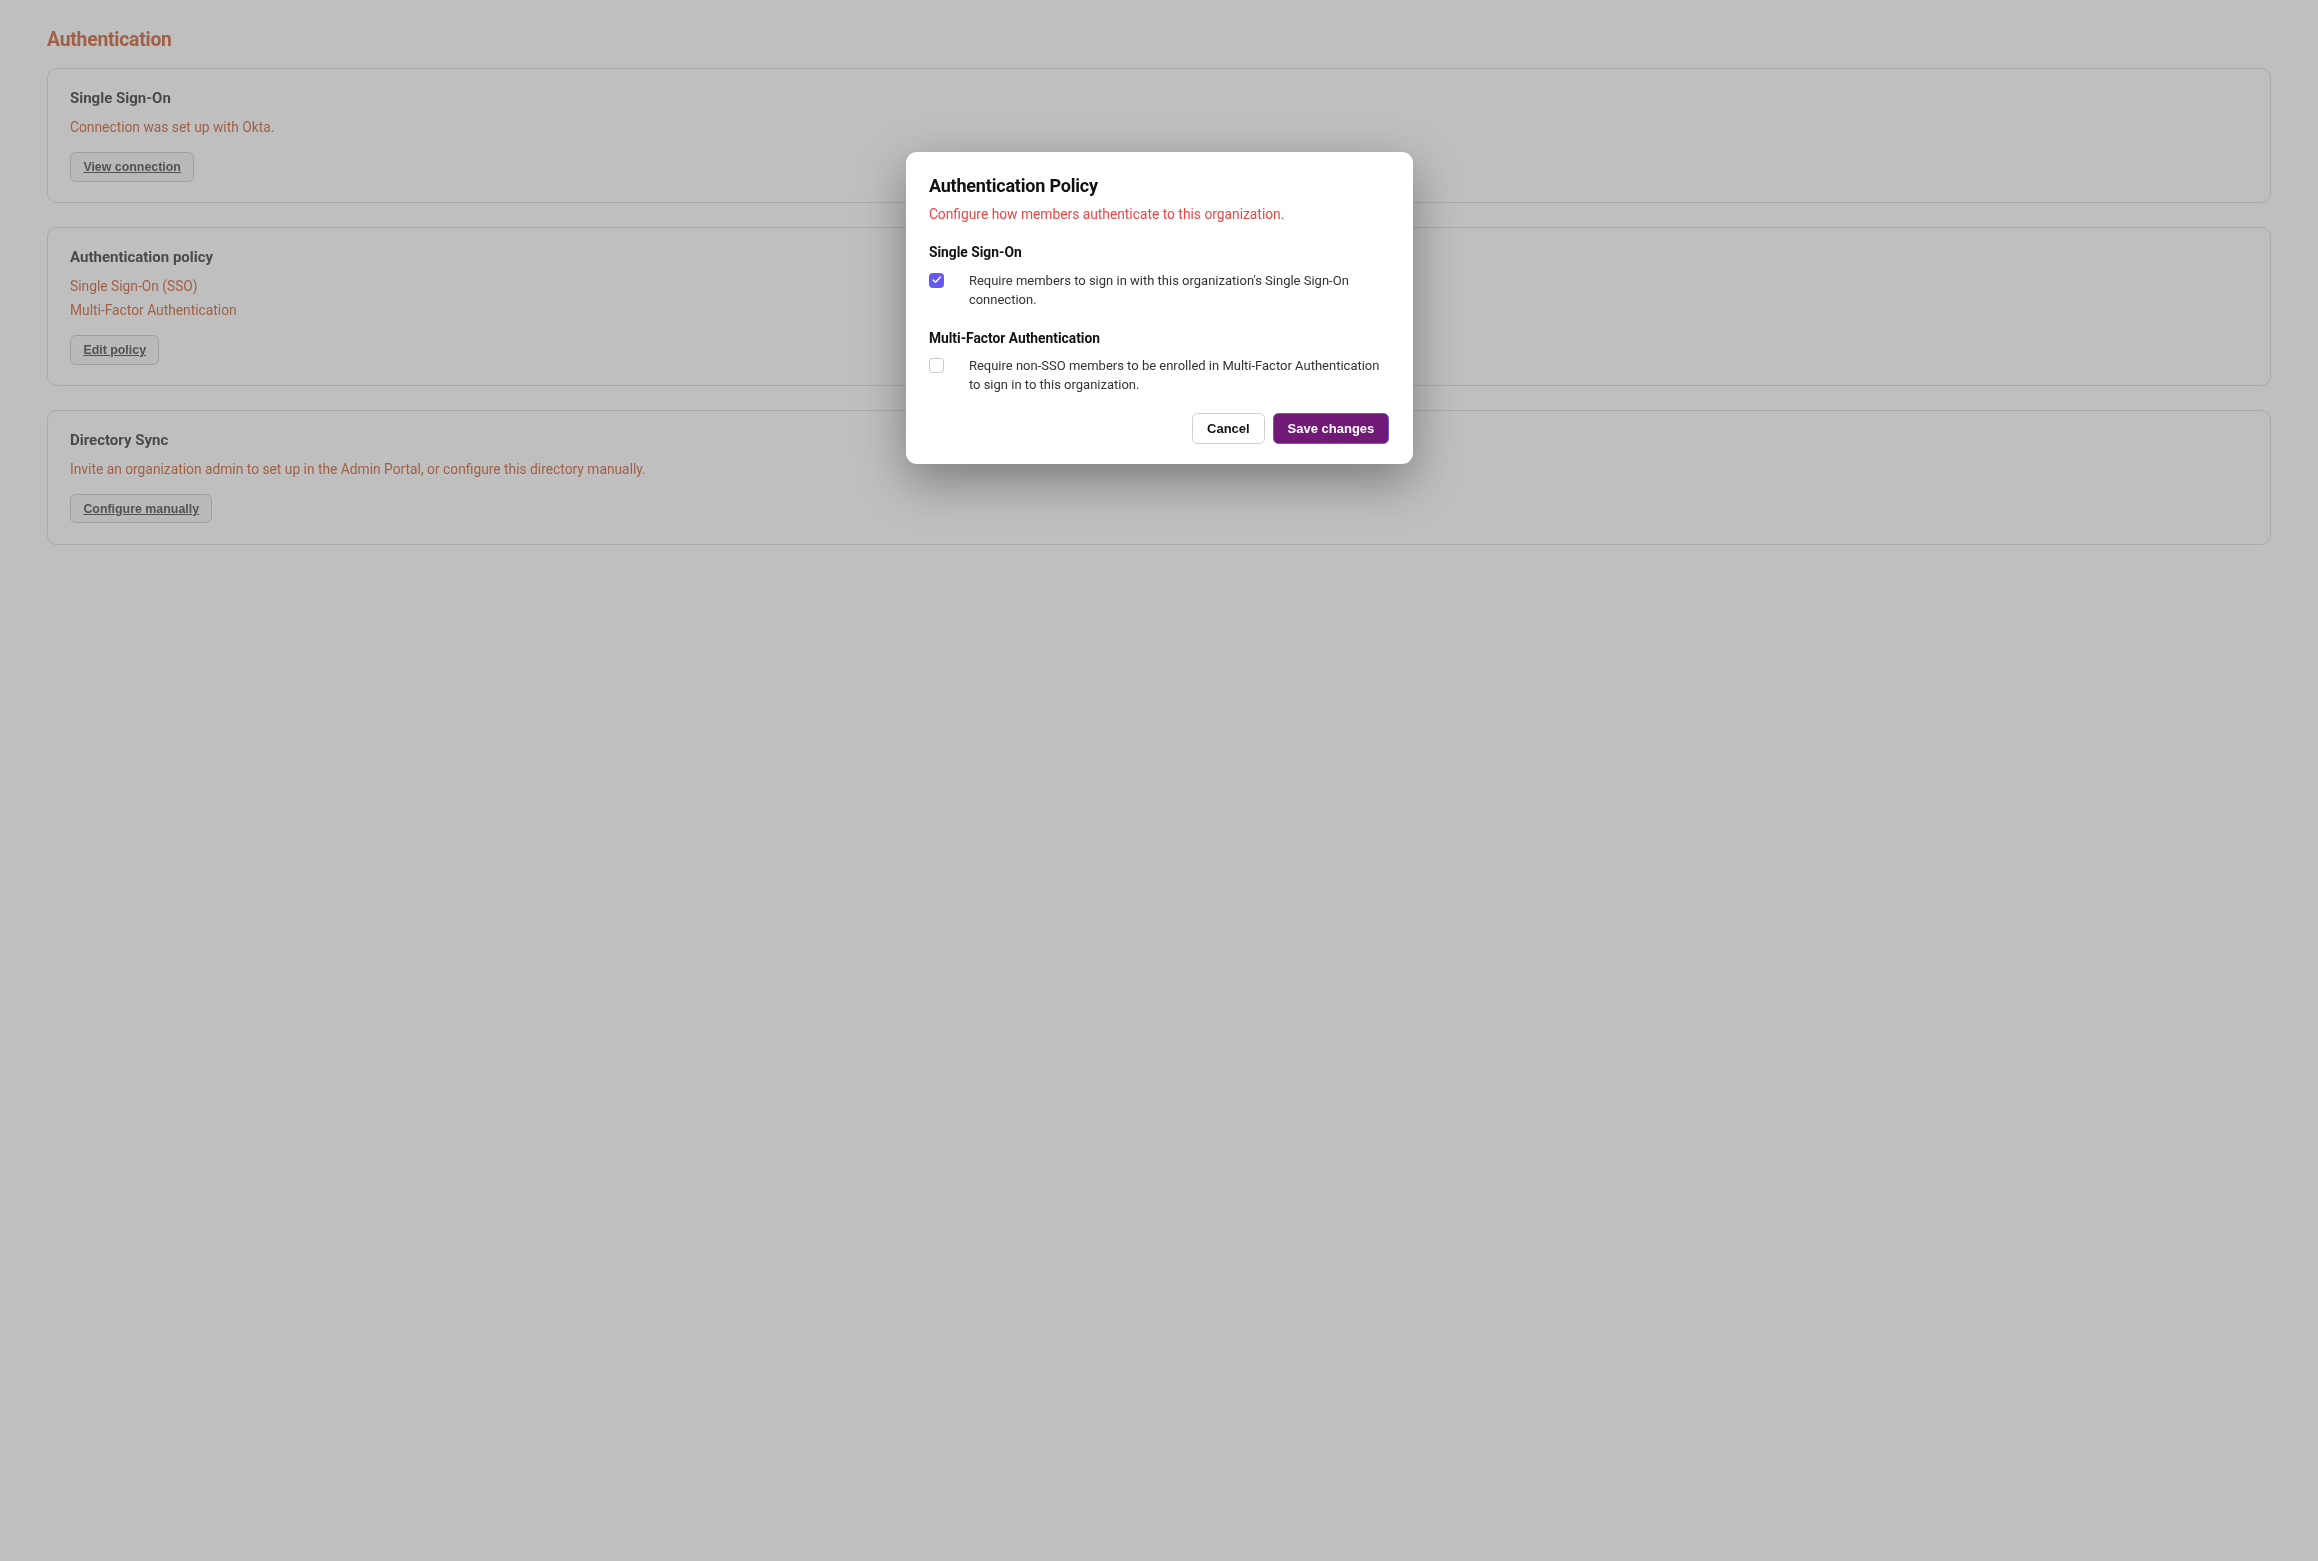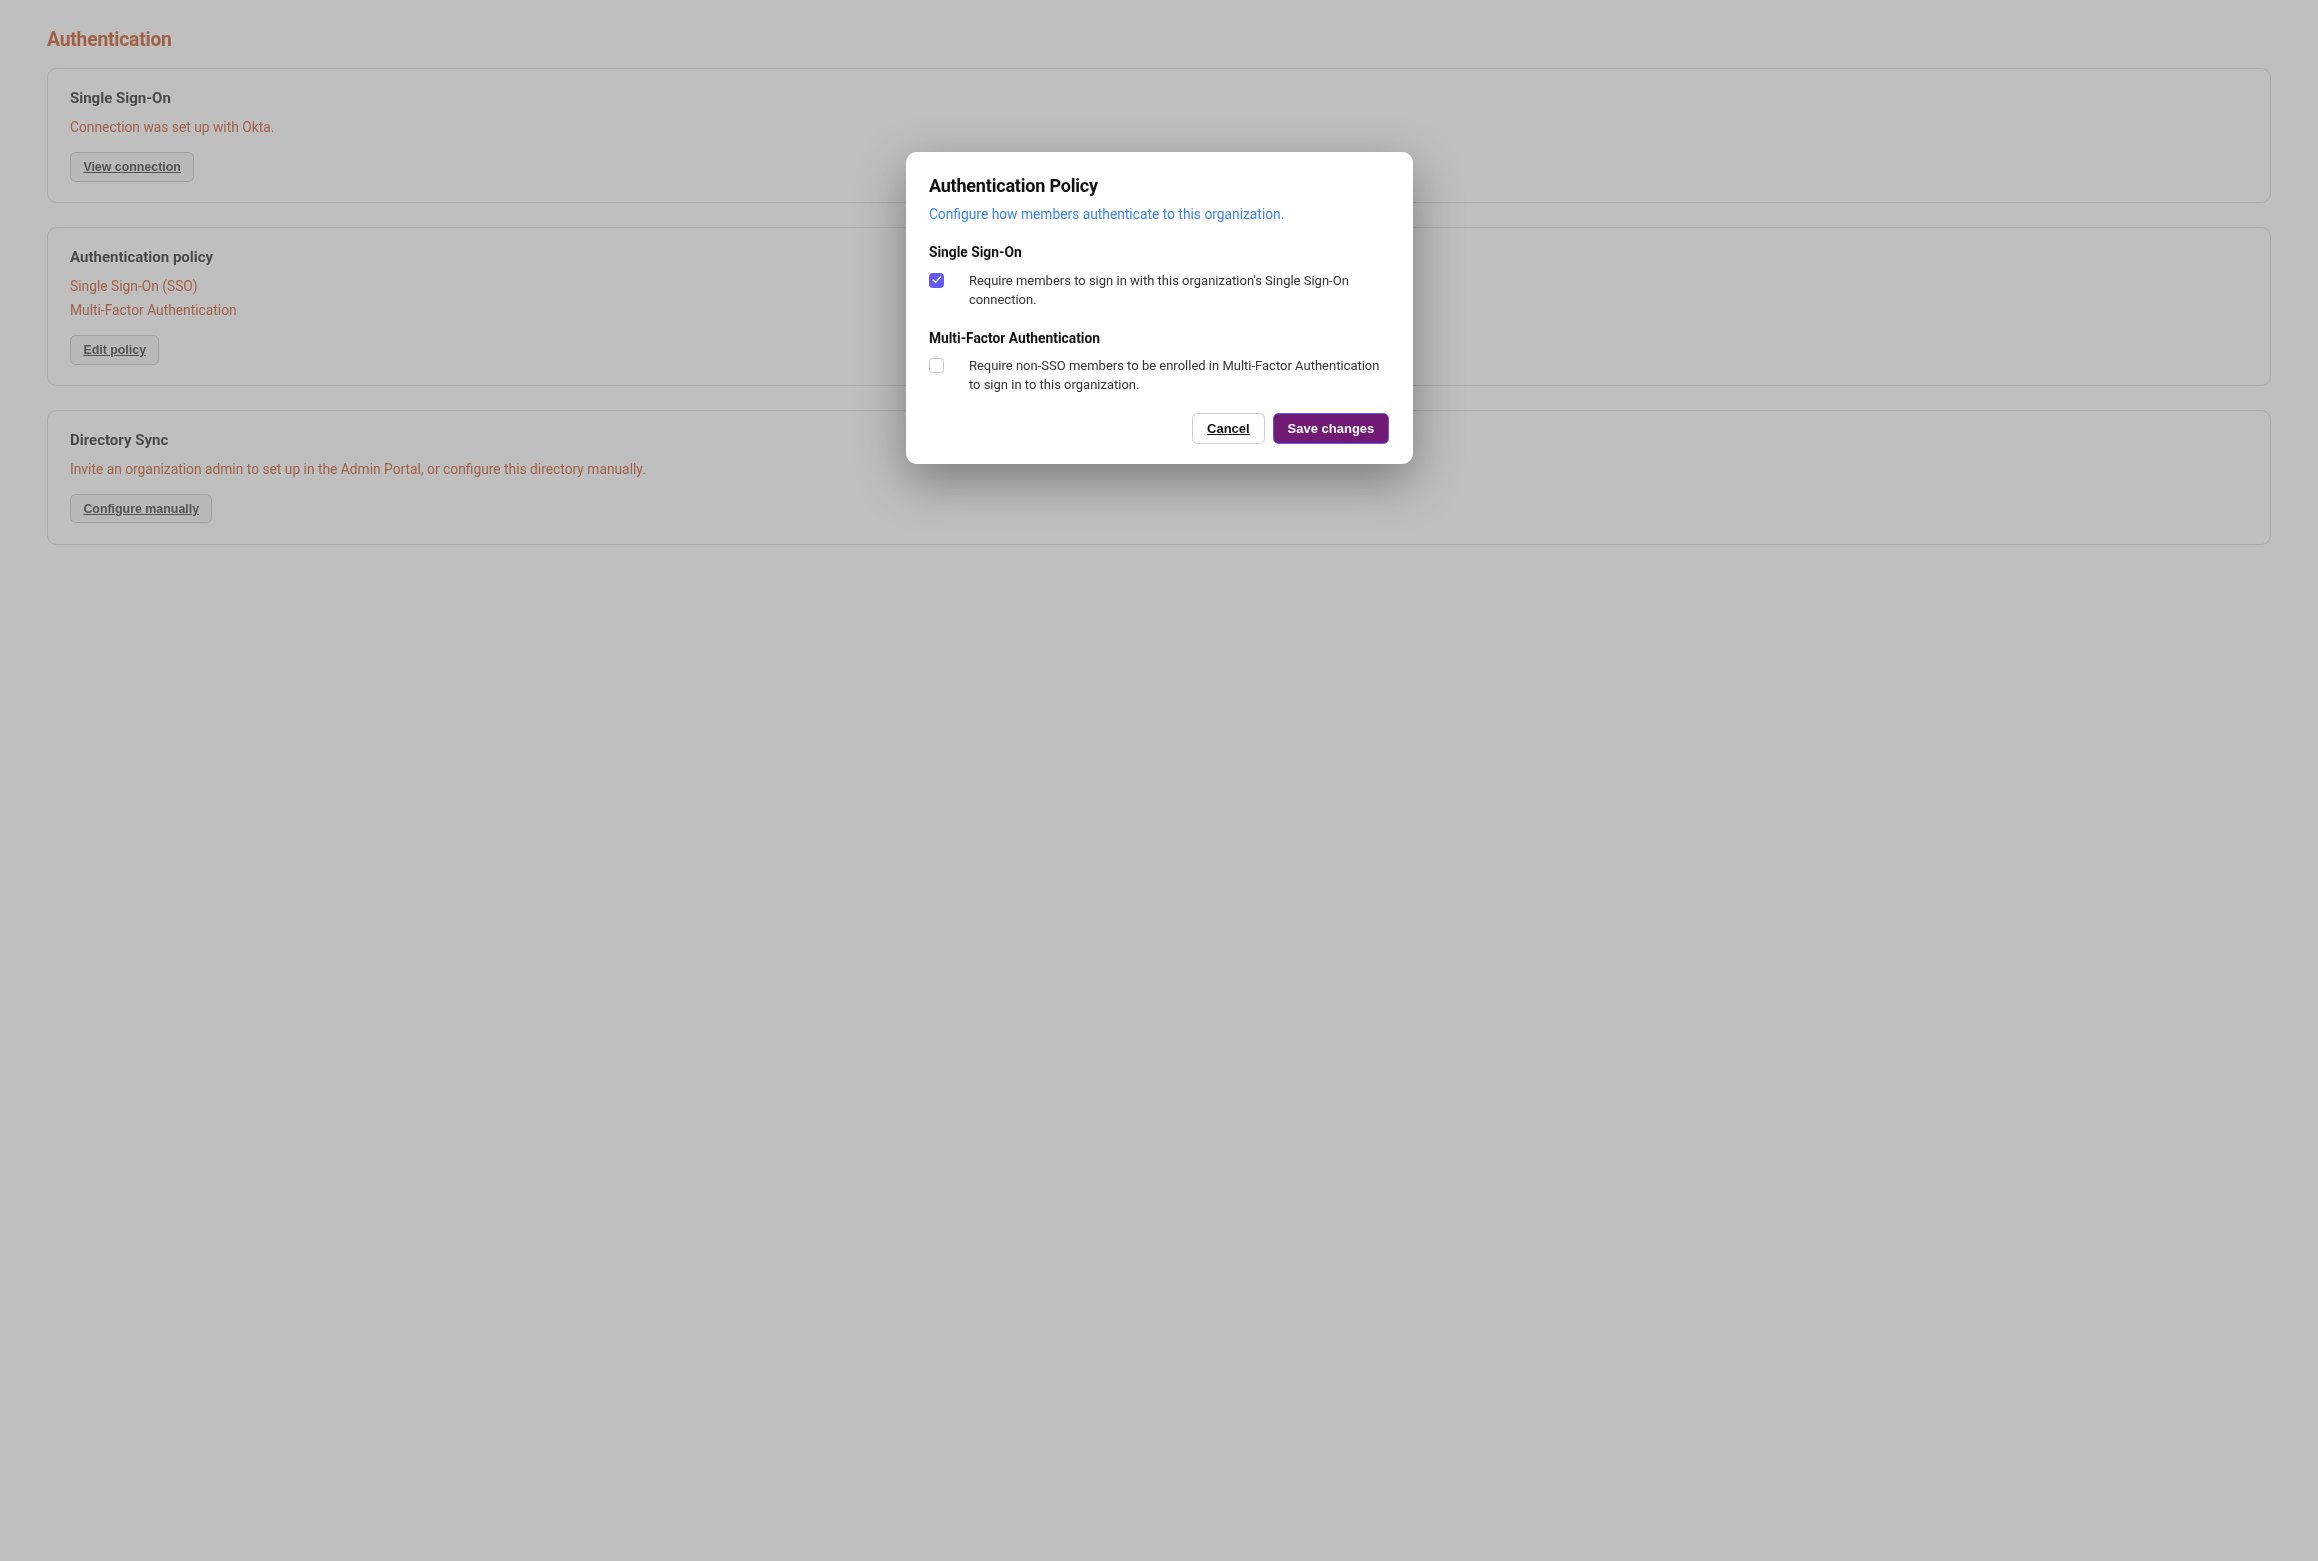--- a/index.html
+++ b/index.html
@@ -71,21 +71,21 @@
   }
   .modal h1 {
     font-size: 18px;
     font-weight: 700;
     color: #111;
     margin-bottom: 5.5px;
     letter-spacing: -0.2px;
   }
   .modal .subtitle {
     font-size: 13.8px;
-    color: #3b82f6;
+    color: #ef4444;
     margin-bottom: 18px;
   }
   .modal h4 {
     font-size: 13.8px;
     font-weight: 700;
     color: #111;
     margin-bottom: 8.3px;
   }
   .check-row {
     display: flex;
@@ -132,21 +132,20 @@
     border-radius: 5.5px;
     padding: 6.9px 13.8px;
     font-size: 13px;
     font-weight: 600;
     cursor: pointer;
   }
   .mbtn-secondary {
     background: #fff;
     border: 0.7px solid #cfcfcf;
     color: #111;
-    text-decoration: underline;
   }
   .mbtn-primary {
     background: #701a75;
     border: 0.7px solid #6558f5;
     color: #fff;
   }
 </style>
 </head>
 <body>
 

